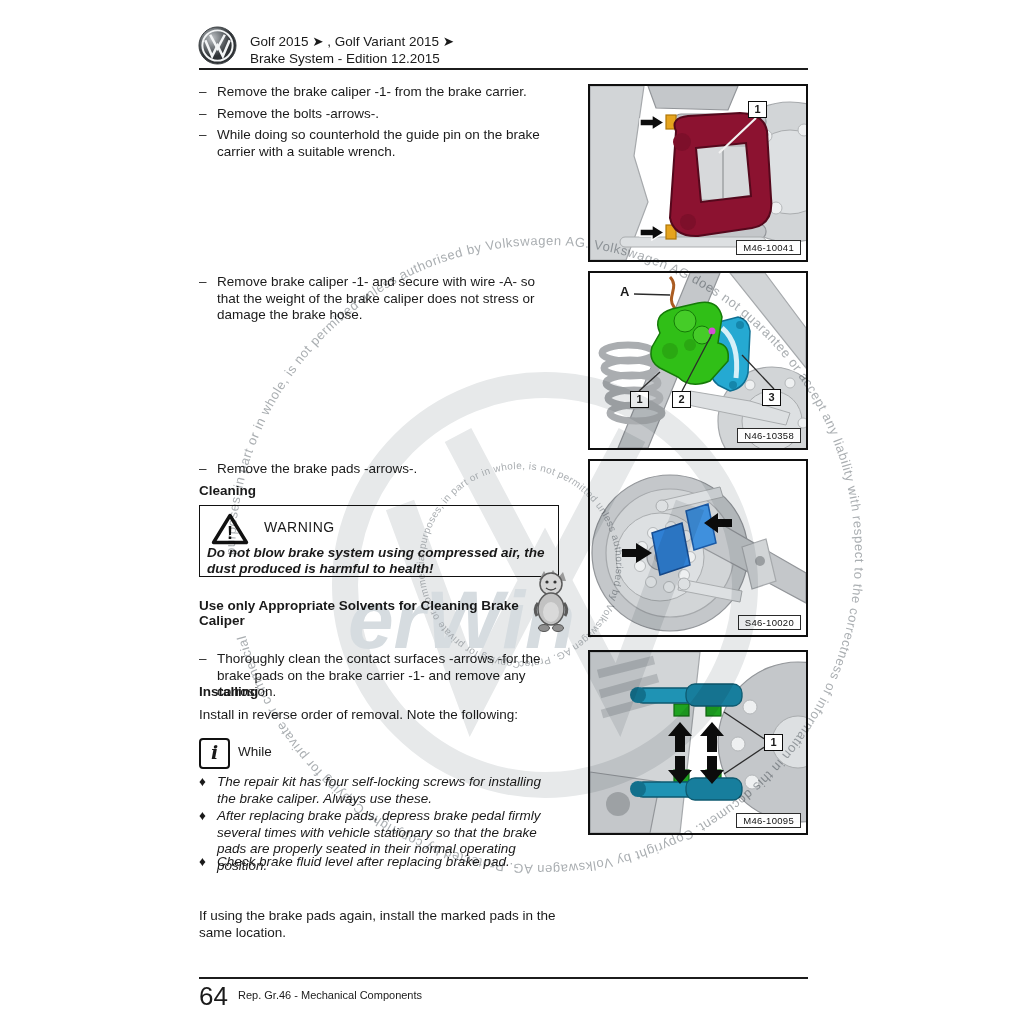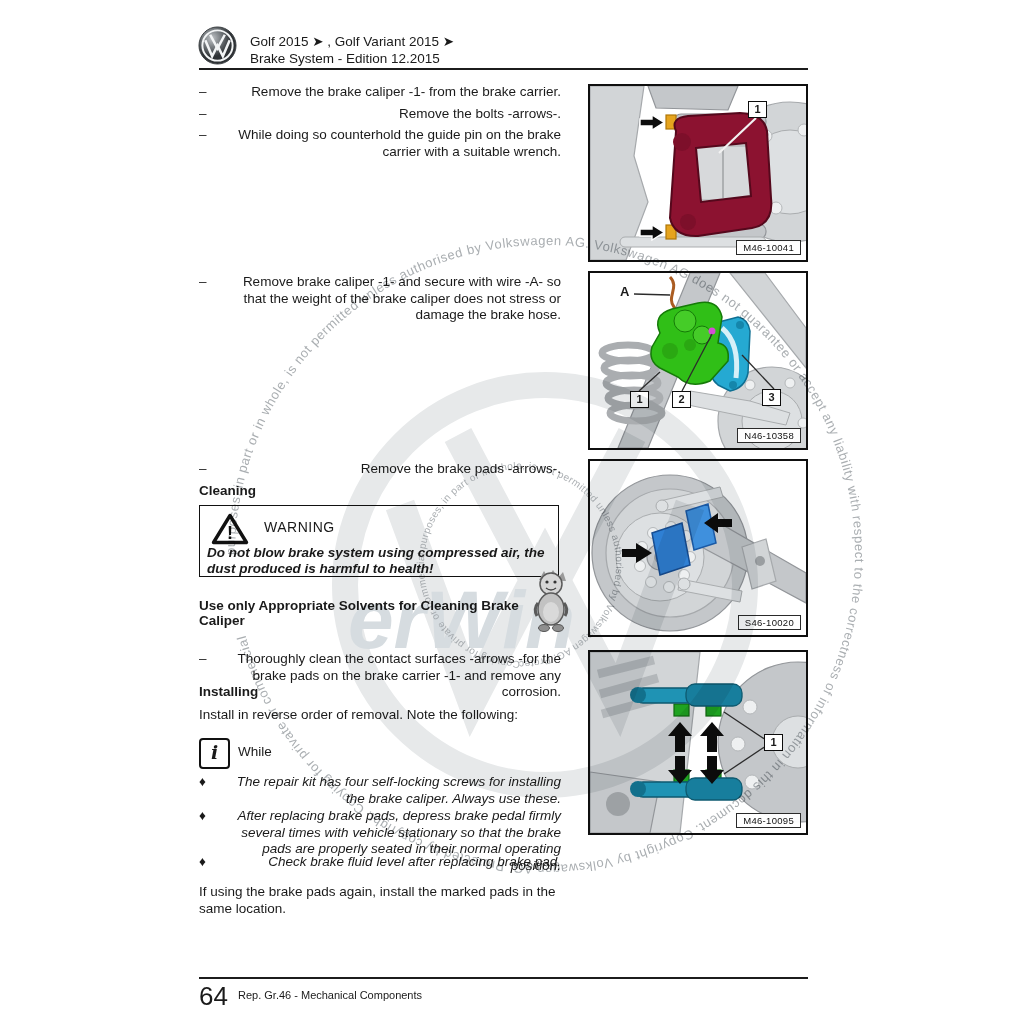--- a/index.html
+++ b/index.html
@@ -7,21 +7,21 @@
         font-family:"Liberation Sans", sans-serif;color:#1a1a1a;}
   
   .hdr-logo{position:absolute;left:198px;top:26px;width:39px;height:39px;}
   .hdr-text{position:absolute;left:250px;top:33px;font-size:13.5px;line-height:17px;white-space:nowrap;}
   .rule{position:absolute;left:199px;width:609px;height:2px;background:#1c1c1c;}
   .rule-top{top:68px;}
   .rule-bot{top:977px;}
   
   .item{position:absolute;left:199px;width:362px;display:flex;font-size:13.5px;line-height:16.5px;}
   .item .b{flex:none;width:18px;}
-  .item .t{flex:1;text-align:right;}
+  .item .t{flex:1;}
   .heading{position:absolute;left:199px;font-size:13.5px;font-weight:bold;}
   .plain{position:absolute;left:199px;width:362px;font-size:13.5px;line-height:16.5px;}
   .note-item .t, .note-item{font-style:italic;}
   
   .warnbox{position:absolute;left:199px;top:505px;width:358px;height:70px;border:1.5px solid #111;background:transparent;}
   .warn-tri{position:absolute;left:11px;top:7px;width:38px;height:32px;}
   .warn-label{position:absolute;left:64px;top:13px;font-size:14px;letter-spacing:.5px;}
   .warn-text{position:absolute;left:7px;top:39px;width:344px;font-size:13.5px;line-height:15.5px;
              font-style:italic;font-weight:bold;}
   
@@ -131,21 +131,21 @@
       <span class="t">The repair kit has four self-locking screws for installing the brake caliper. Always use these.</span>
     </div>
     <div class="item note-item" style="top:808px">
       <span class="b">♦</span>
       <span class="t">After replacing brake pads, depress brake pedal firmly several times with vehicle stationary so that the brake pads are properly seated in their normal operating position.</span>
     </div>
     <div class="item note-item" style="top:854px">
       <span class="b">♦</span>
       <span class="t">Check brake fluid level after replacing brake pad.</span>
     </div>
-    <div class="plain" style="top:884px">If using the brake pads again, install the marked pads in the same location.</div>
+    <div class="plain" style="top:908px">If using the brake pads again, install the marked pads in the same location.</div>
 
     <div class="rule rule-bot"></div>
     <div class="pgnum">64</div>
     <div class="chapter">Rep. Gr.46 - Mechanical Components</div>
 
     <div class="fig" style="top:84px;height:178px">
       <svg width="216" height="174" viewBox="0 0 216 174">
         <polygon class="ga" points="0,0 54,0 44,70 58,116 36,174 0,174"></polygon>
         <polygon class="gb" points="58,0 148,0 138,24 66,22"></polygon>
         <circle class="ga" cx="200" cy="86" r="70"></circle>

